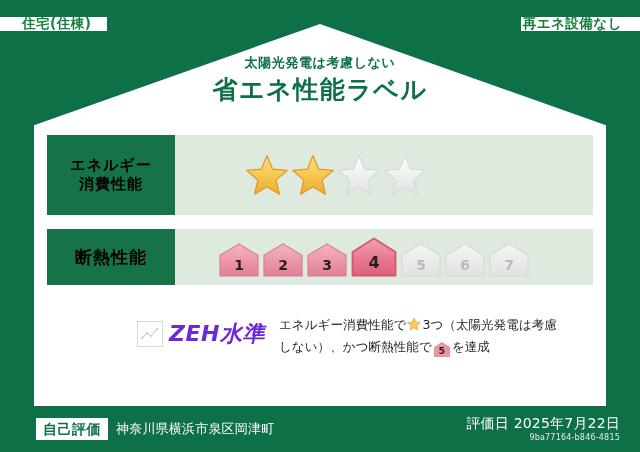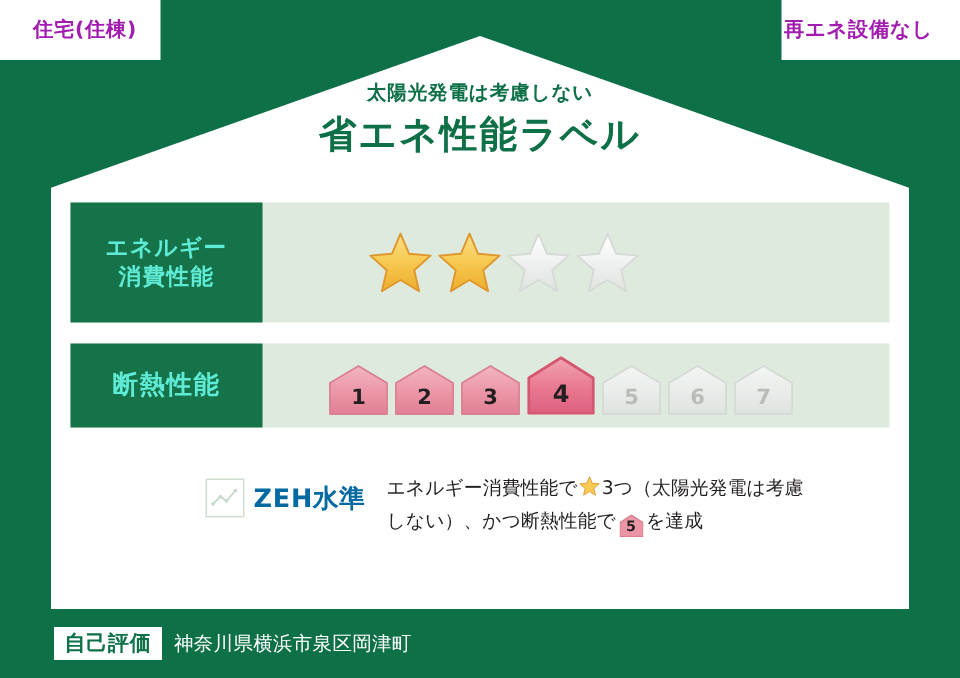--- a/index.html
+++ b/index.html
@@ -22,28 +22,28 @@
   
   .white-plate{
     position:absolute;
     left:34px;top:24px;
     width:572px;height:382px;
     background:#ffffff;
     clip-path:polygon(0% 26.5%, 50% 0%, 100% 26.5%, 100% 100%, 0% 100%);
   }
   
   .corner-tag{
-    position:absolute;top:0;
+    position:absolute;top:17px;
     background:#ffffff;
-    color:#a21caf;
+    color:#15803d;
     font-weight:bold;
     font-size:13.5px;
     letter-spacing:.5px;
     display:flex;align-items:center;justify-content:center;
-    height:40px;
+    height:14px;
     white-space:nowrap;
   }
   .corner-tag.left{left:0;padding:0 16px 0 22px;}
   .corner-tag.right{right:0;padding:0 18px 0 2px;}
 
   
   .title-wrap{
     position:absolute;left:0;right:0;top:56px;
     text-align:center;
   }
@@ -60,21 +60,21 @@
   .row{
     position:absolute;left:47px;width:546px;
     display:flex;align-items:stretch;
     background:#dfeade;
   }
   .row-energy{top:135px;height:80px;}
   .row-insul{top:229px;height:56px;gap:22px;}
 
   .row-head{
     background:#167349;
-    color:#5eead4;
+    color:#000000;
     font-weight:bold;
     display:flex;flex-direction:column;
     align-items:center;justify-content:center;
     flex:0 0 128px;
     line-height:1.3;
     letter-spacing:1px;
   }
   .row-energy .row-head{font-size:15px;}
   .row-insul .row-head{font-size:17px;}
   .row-body{
@@ -111,21 +111,21 @@
   }
   .zeh-badge{
     display:flex;align-items:center;gap:6px;
     flex:0 0 auto;margin-left:90px;margin-top:5px;
   }
   .zeh-icon{
     width:24px;height:24px;border:1.5px solid #cfe0d2;background:#ffffff;
     display:block;
   }
   .zeh-name{
-    color:#0369a1;font-weight:bold;font-size:17px;letter-spacing:.5px;
+    color:#6d28d9;font-weight:bold;font-size:22px;letter-spacing:.5px;font-style:italic;
   }
   .zeh-desc{
     margin-left:14px;
     color:#231f20;font-size:12.5px;line-height:1.72;
     max-width:290px;
     letter-spacing:.1px;
   }
   .inline-star{width:14px;height:14px;vertical-align:-2px;margin:0 1px;}
   .inline-lv{
     display:inline-block;position:relative;
@@ -309,15 +309,19 @@
         <b>5</b>
       </span><span>を達成</span>
     </div>
   </div>
 
   <div class="footer">
     <div class="footer-left">
       <span class="self-badge">自己評価</span>
       <span class="address">神奈川県横浜市泉区岡津町</span>
     </div>
+    <div class="footer-right">
+      <div class="eval-date">評価日 2025年7月22日</div>
+      <div class="eval-id">9ba77164-b846-4815</div>
+    </div>
   </div>
 
 </div>
 
 </body></html>

